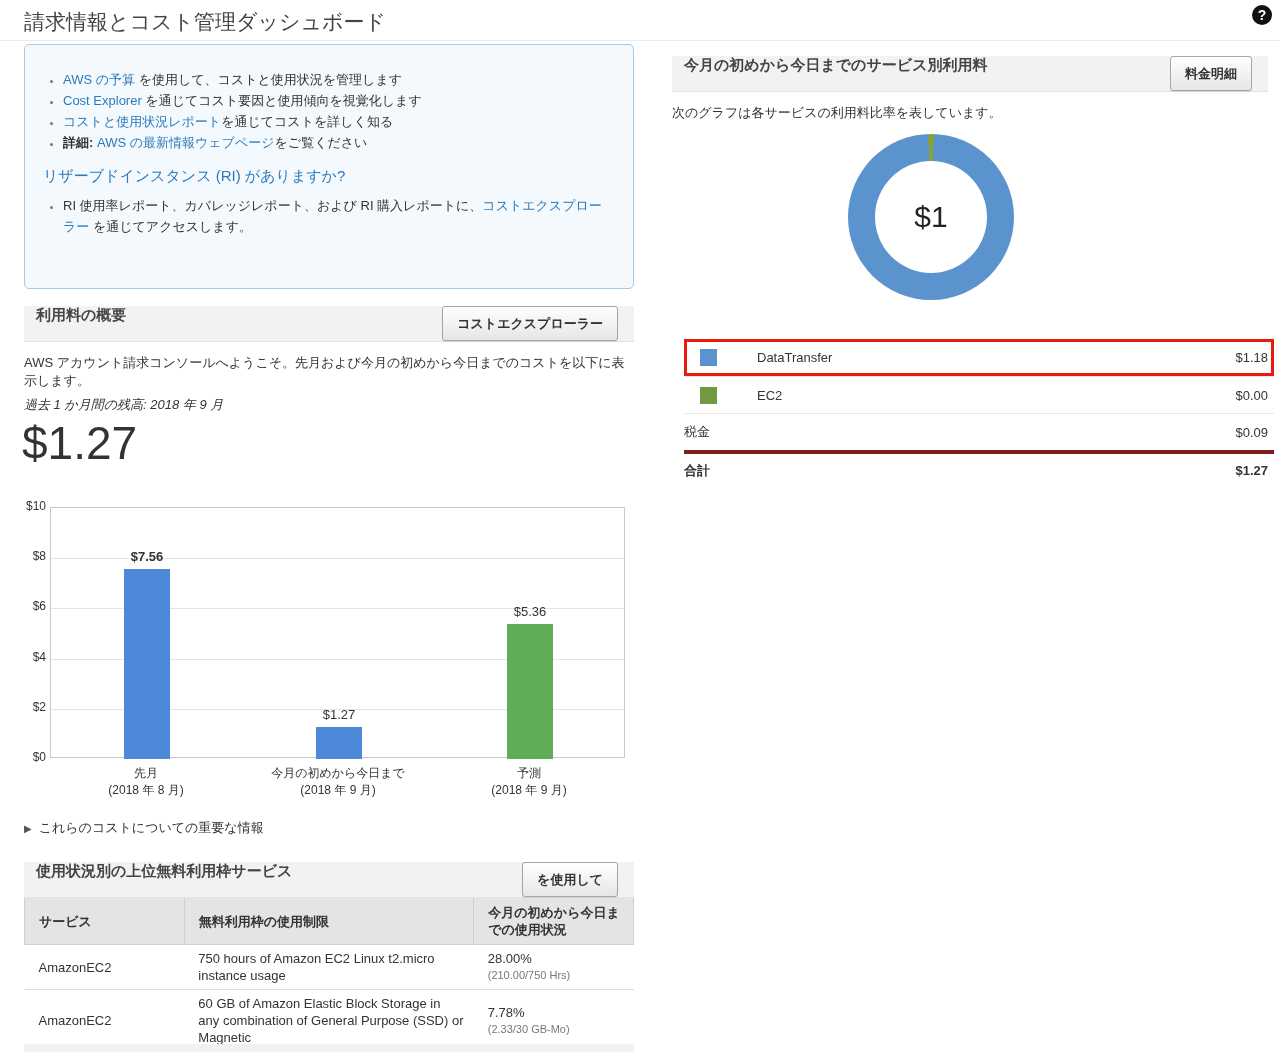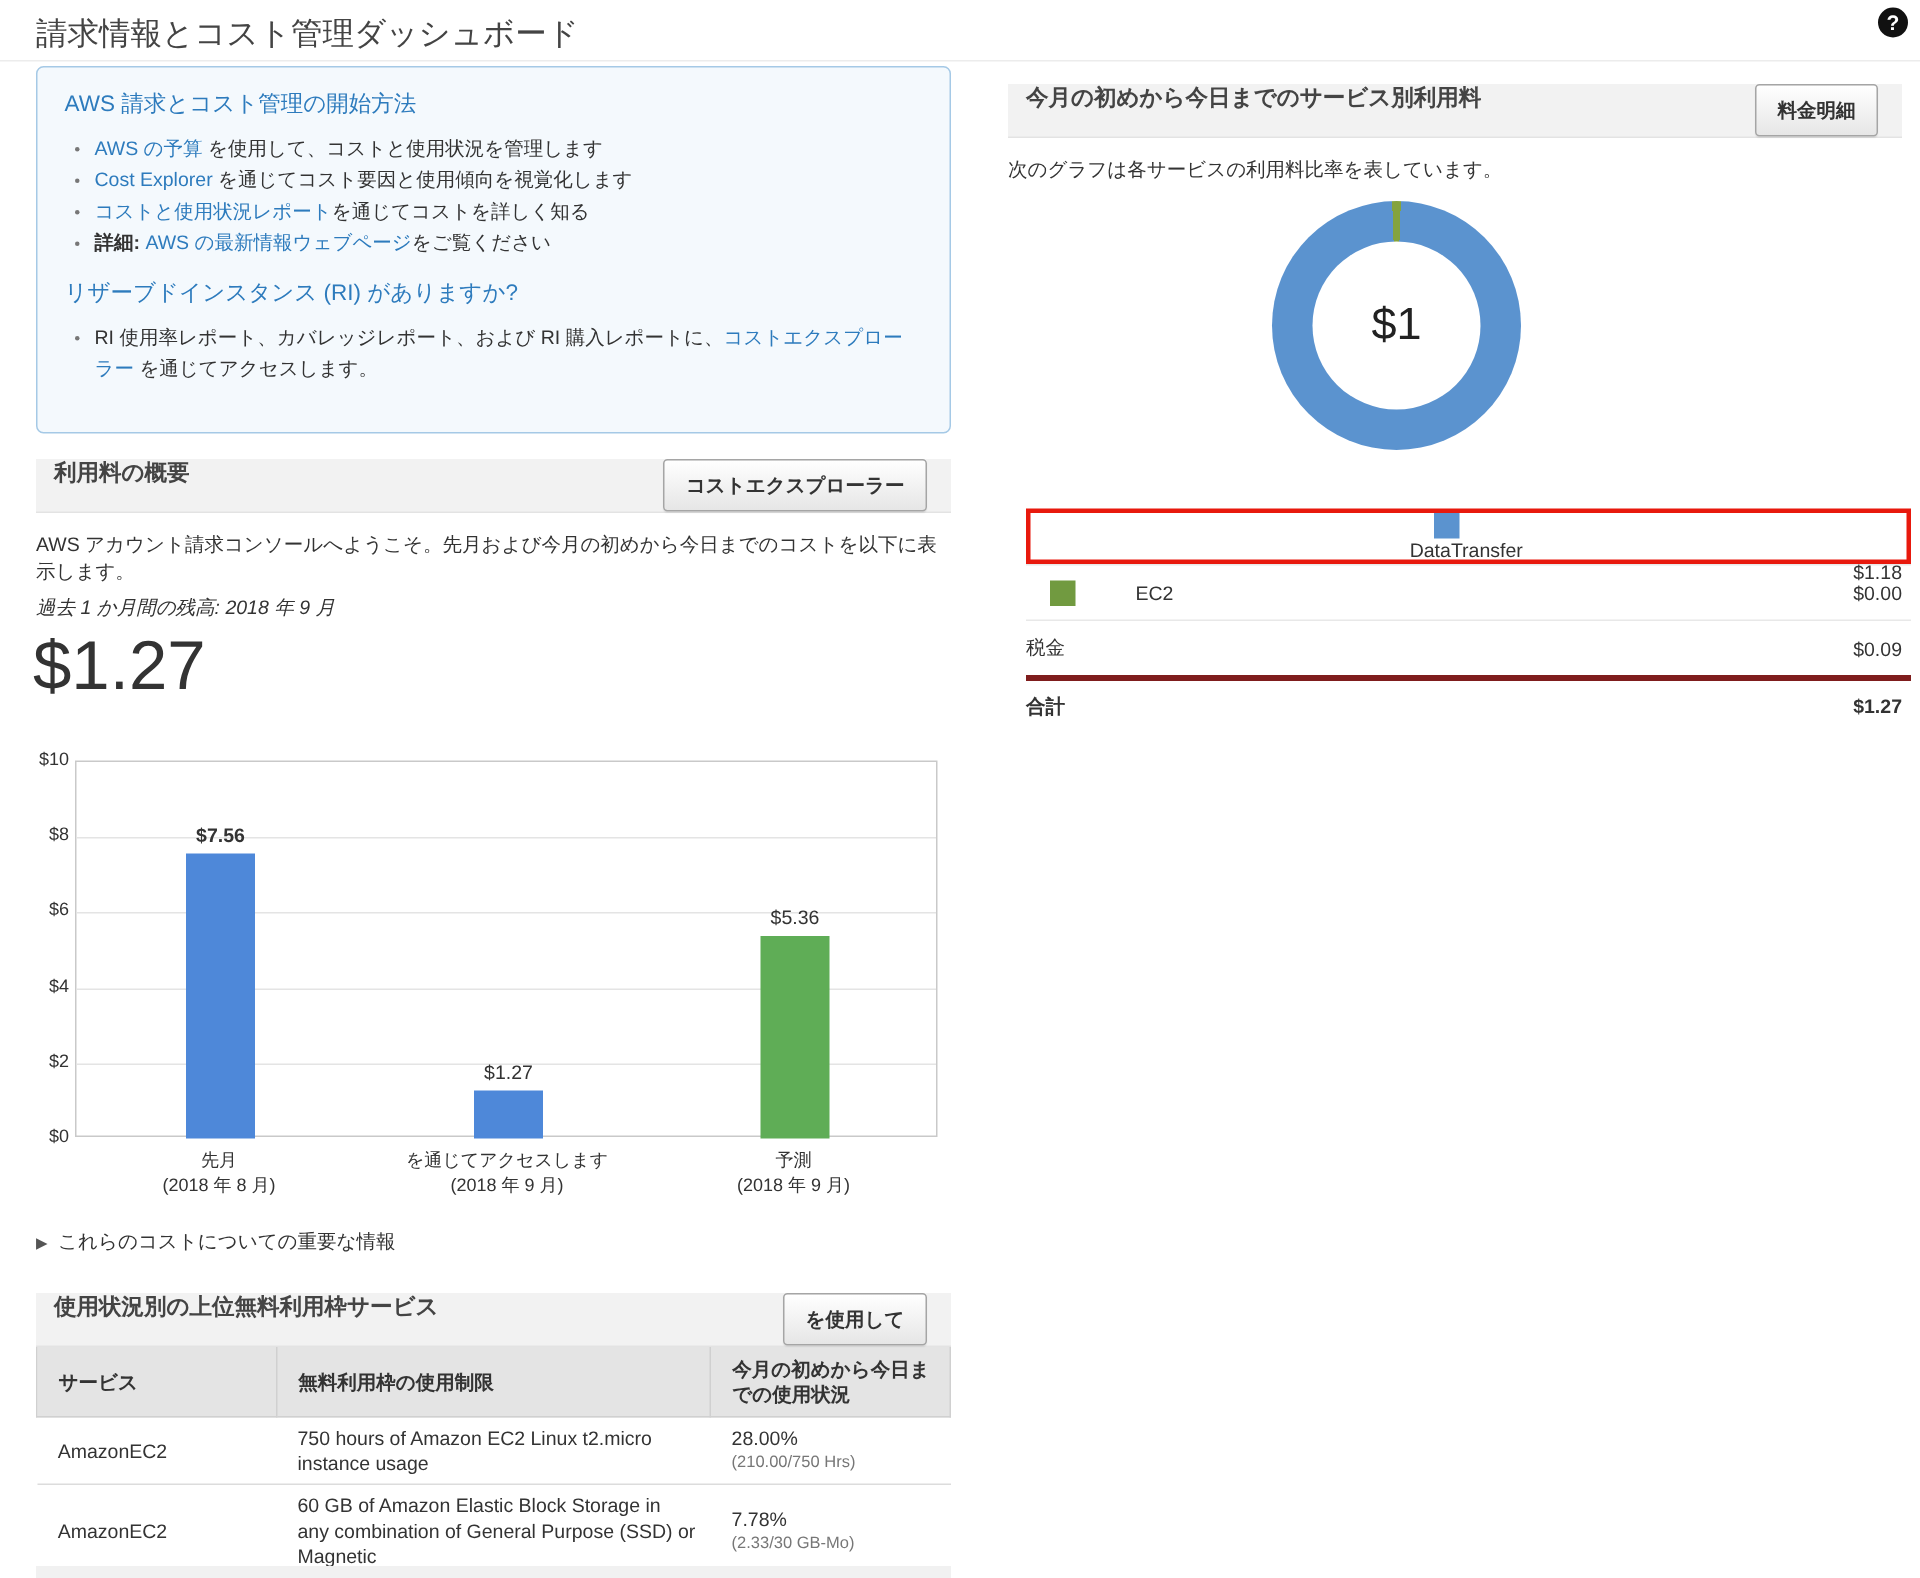--- a/index.html
+++ b/index.html
@@ -72,33 +72,32 @@
   #donut { left:848px; top:134px; width:166px; height:166px; border-radius:50%; }
   #donut-hole { position:absolute; left:27px; top:27px; width:112px; height:112px;
     border-radius:50%; background:#fff; display:flex; align-items:center; justify-content:center;
     font-size:30px; color:#222; }
 
   #legend { left:684px; top:339px; width:590px; }
   .legend-row { display:flex; align-items:center; height:37px; border-top:1px solid #e8e8e8;
     padding-right:6px; font-size:13px; color:#333; }
   .legend-row .sw { width:17px; height:17px; margin-left:16px; margin-right:40px; flex:none; }
   .legend-row .amt { margin-left:auto; }
-  .legend-row.hl { border:3px solid #e8190d; padding-right:3px;flex-direction:column; }
+  .legend-row.hl { border:3px solid #e8190d; padding-right:3px; }
   .legend-row.hl .sw { margin-left:13px; }
   .legend-row.total { border-top:4px solid #7f1d1d; font-weight:700; }
 </style>
 </head>
 <body>
 
 <div class="abs" id="page-title">請求情報とコスト管理ダッシュボード</div>
 <div class="abs" id="title-rule"></div>
 <div class="abs" id="help-icon">?</div>
 
 <div class="abs" id="info-box">
-  <div class="info-title">AWS 請求とコスト管理の開始方法</div>
   <ul>
     <li><span class="link">AWS の予算</span><span> を使用して、コストと使用状況を管理します</span></li>
     <li><span class="link">Cost Explorer</span><span> を通じてコスト要因と使用傾向を視覚化します</span></li>
     <li><span class="link">コストと使用状況レポート</span><span>を通じてコストを詳しく知る</span></li>
     <li><b>詳細: </b><span class="link">AWS の最新情報ウェブページ</span><span>をご覧ください</span></li>
   </ul>
   <div class="info-title ri-title">リザーブドインスタンス (RI) がありますか?</div>
   <ul>
     <li><span>RI 使用率レポート、カバレッジレポート、および RI 購入レポートに、</span><span class="link">コストエクスプローラー</span><span> を通じてアクセスします。</span></li>
   </ul>
@@ -129,21 +128,21 @@
     <div class="ytick" style="top: 199.8px;">$2</div>
     <div class="ytick" style="top: 149.6px;">$4</div>
     <div class="ytick" style="top: 99.4px;">$6</div>
     <div class="ytick" style="top: 49.2px;">$8</div>
     <div class="ytick" style="top: -1px;">$10</div>
     <div class="xlab" style="left: 26px; width: 192px;">
       <div>先月</div>
       <div>(2018 年 8 月)</div>
     </div>
     <div class="xlab" style="left: 218px; width: 192px;">
-      <div>を通じてアクセスします</div>
+      <div>今月の初めから今日まで</div>
       <div>(2018 年 9 月)</div>
     </div>
     <div class="xlab" style="left: 409px; width: 192px;">
       <div>予測</div>
       <div>(2018 年 9 月)</div>
     </div>
   </div>
 
 <div class="abs" id="important-info">
   <span class="tri">▶</span><span>これらのコストについての重要な情報</span>

